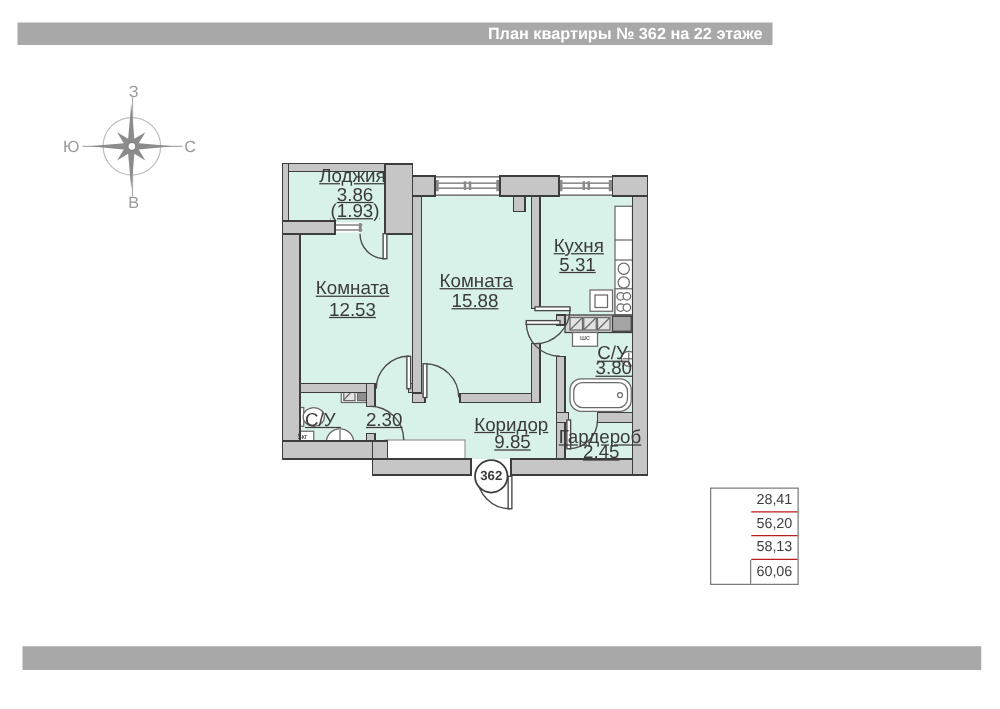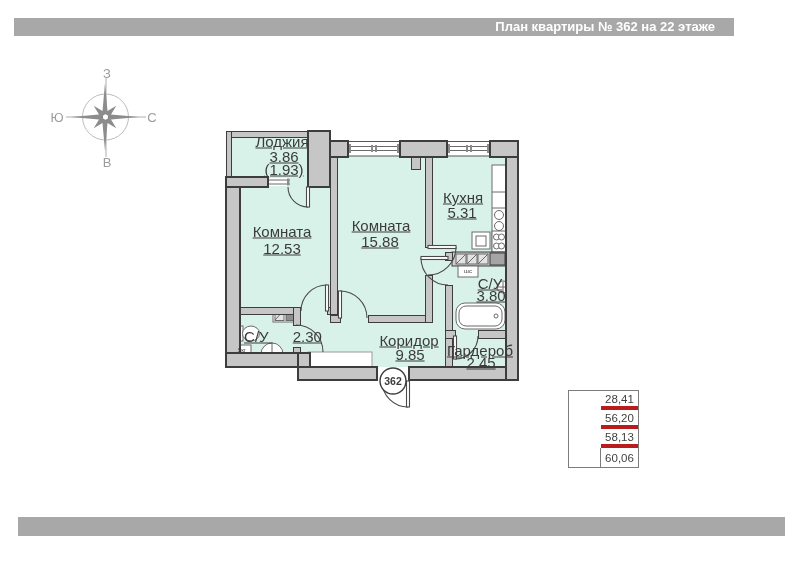--- a/index.html
+++ b/index.html
@@ -1,39 +1,39 @@
 <!DOCTYPE html>
 <html><head>
 <meta charset="utf-8">
 <style>
   html,body{margin:0;padding:0;background:#fff;width:800px;height:567px;
     font-family:"Liberation Sans",sans-serif;position:relative;overflow:hidden;}
   .abs{position:absolute;}
   .bar{background:#a8a8a8;}
-  #title-bar{left:14px;top:18px;width:720px;height:18px;line-height:18px;
+  #title-bar{left:14px;top:18px;width:604px;height:18px;line-height:18px;
     color:#fff;font-size:13px;font-weight:bold;text-align:right;
-    padding-right:19px;box-sizing:border-box;}
+    padding-right:8px;box-sizing:border-box;}
   #footer-bar{left:18px;top:517px;width:767px;height:19px;}
   .room-label{position:absolute;transform:translate(-50%,-50%);
     font-size:15px;color:#3b3b3b;text-decoration:underline;white-space:nowrap;}
   .tiny-label{position:absolute;transform:translate(-50%,-50%);
     font-size:6px;color:#3b3b3b;white-space:nowrap;}
   .compass-letter{position:absolute;transform:translate(-50%,-50%);
     font-size:13px;color:#9b9b9b;white-space:nowrap;}
   #unit-circle-label{position:absolute;transform:translate(-50%,-50%);
     font-size:10.5px;font-weight:bold;color:#3b3b3b;white-space:nowrap;}
   #summary-table{left:568px;top:390px;display:grid;
     grid-template-columns:32px 37px;grid-template-rows:19px 19px 19px 19px;
     border:1px solid #7c7c7c;font-size:11.5px;color:#3f3f3f;}
   .tcell{display:flex;align-items:center;justify-content:center;}
   #t-type{grid-column:1;grid-row:1/4;border-right:1px solid #7c7c7c;
     border-bottom:1px solid #7c7c7c;font-size:12px;text-decoration:underline;}
   #t-empty{grid-column:1;grid-row:4;border-right:1px solid #7c7c7c;}
   .t-val{grid-column:2;}
-  .t-val:not(.last){border-bottom:4px solid #b91c1c;}
+  .t-val:not(.last){border-bottom:1px solid #b91c1c;}
   svg{position:absolute;left:0;top:0;}
 </style>
 </head>
 <body>
 
 <div class="abs bar" id="title-bar">План квартиры № 362 на 22 этаже</div>
 <div class="abs bar" id="footer-bar"></div>
 
 <svg width="800" height="567" viewBox="0 0 800 567">
 

